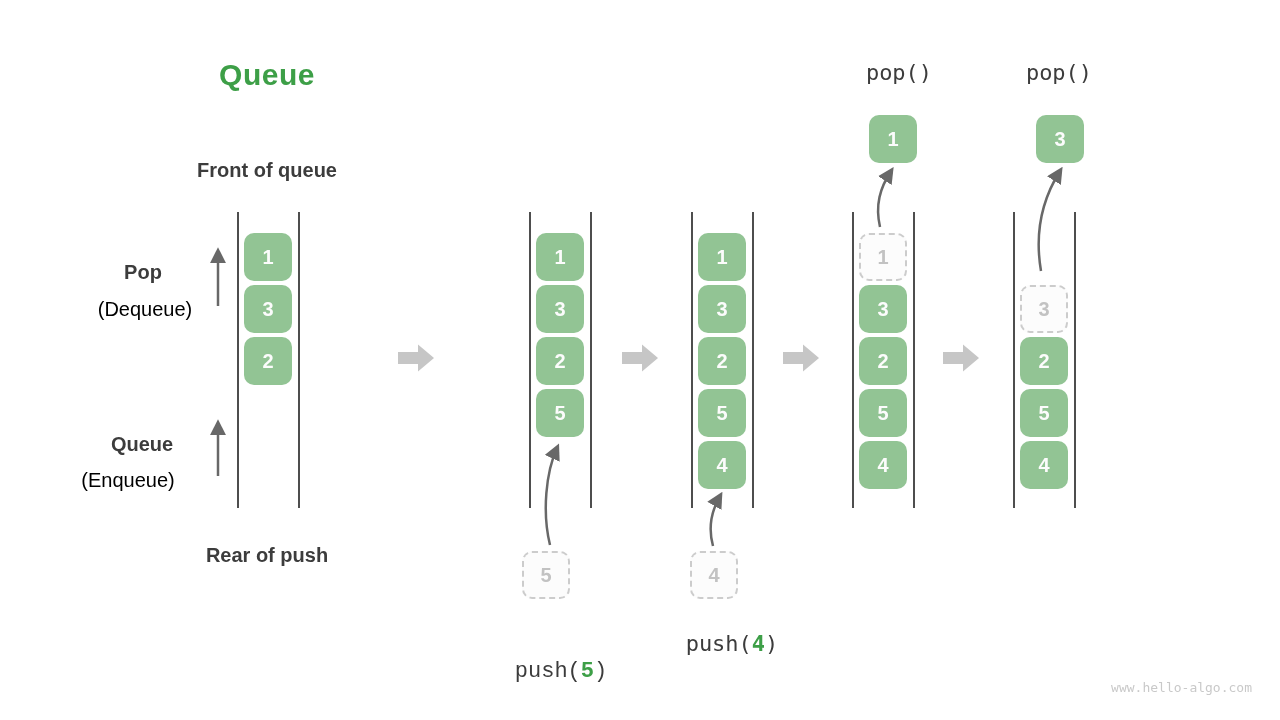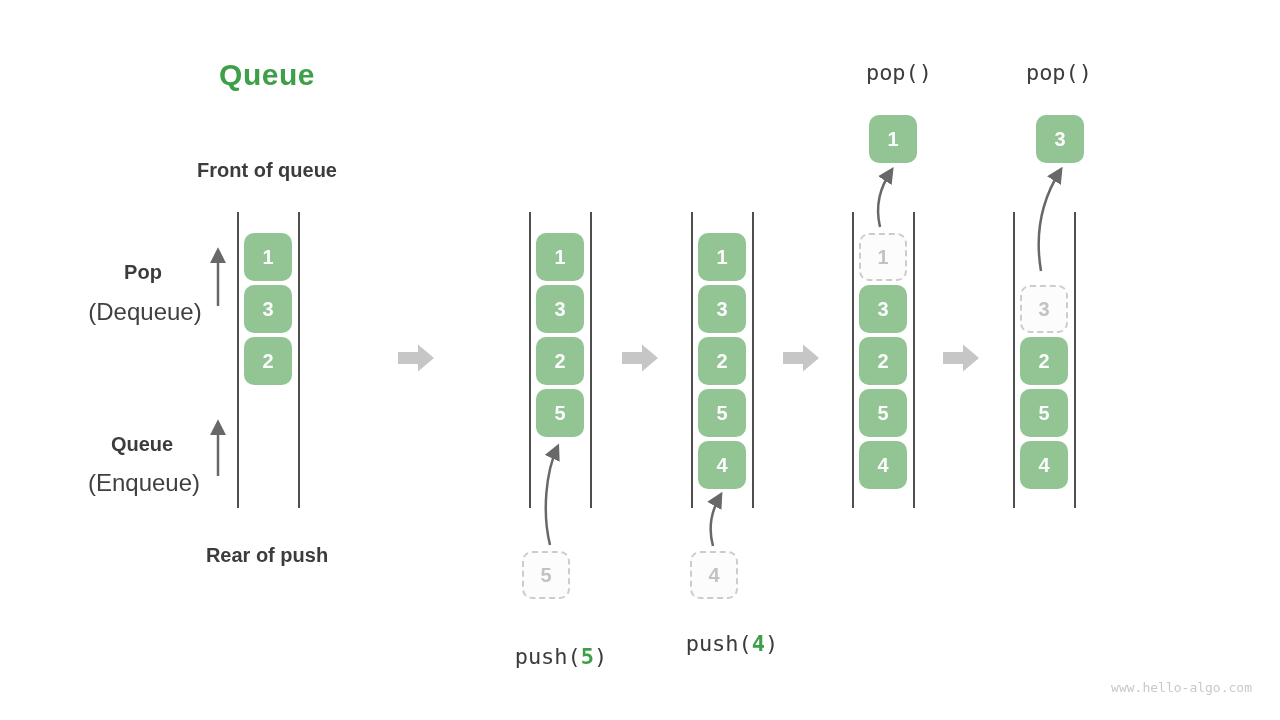--- a/index.html
+++ b/index.html
@@ -4,21 +4,21 @@
 <style>
   html,body{margin:0;padding:0;background:#ffffff;}
   .canvas{
     position:relative;width:1280px;height:720px;background:#ffffff;overflow:hidden;
     font-family:"Liberation Sans",sans-serif;
   }
   .abs{position:absolute;}
   .ctr{transform:translateX(-50%);}
   .title{font-size:30px;font-weight:bold;color:#3d9f47;letter-spacing:0.5px;}
   .biglbl{font-size:20px;font-weight:bold;color:#3c3c3c;white-space:nowrap;}
-  .sublbl{font-size:24px;font-weight:normal;color:#404040;white-space:nowrap;}
+  .sublbl{font-size:20px;font-weight:normal;color:#000000;white-space:nowrap;}
   .rail{position:absolute;width:2px;background:#4e4e4e;}
   .box{
     position:absolute;width:48px;height:48px;border-radius:10px;box-sizing:border-box;
     display:flex;align-items:center;justify-content:center;
     font-size:20px;font-weight:bold;
   }
   .box.solid{background:#92c494;color:#fcfcfc;}
   .box.dashed{background:#fcfcfc;border:2px dashed #cccccc;color:#c2c2c2;}
   .op{
     position:absolute;font-family:"DejaVu Sans Mono","Liberation Mono",monospace;
@@ -37,21 +37,21 @@
 <div class="canvas">
 
   <div class="abs ctr title" style="left:267px;top:58px;">Queue</div>
 
   <div class="abs ctr biglbl" style="left:267px;top:159px;text-align:right;">Front of queue</div>
 
   <div class="abs ctr biglbl" style="left:143px;top:261px;">Pop</div>
   <div class="abs ctr sublbl" style="left:145px;top:298px;">(Dequeue)</div>
 
   <div class="abs ctr biglbl" style="left:142px;top:433px;">Queue</div>
-  <div class="abs ctr sublbl" style="left:144px;top:469px;">(Enqueue)</div>
+  <div class="abs ctr sublbl" style="left:128px;top:469px;">(Enqueue)</div>
 
   <div class="abs ctr biglbl" style="left:267px;top:544px;">Rear of push</div>
 
   <div class="watermark" style="right:28px;top:680px;">www.hello-algo.com</div>
 
   <svg class="layer" width="1280" height="720">
     <defs>
       <marker id="ah" viewBox="0 0 10 10" refX="7" refY="5" markerWidth="6.5" markerHeight="6.5" orient="auto-start-reverse">
         <path d="M0,0 L10,5 L0,10 Z" fill="#686868"></path>
       </marker>
@@ -79,21 +79,21 @@
       <div class="box solid" style="left: 244px; top: 233px;">1</div>
       <div class="box solid" style="left: 244px; top: 285px;">3</div>
       <div class="box solid" style="left: 244px; top: 337px;">2</div>
       <div class="rail" style="left: 529px; top: 212px; height: 296px;"></div>
       <div class="rail" style="left: 590px; top: 212px; height: 296px;"></div>
       <div class="box solid" style="left: 536px; top: 233px;">1</div>
       <div class="box solid" style="left: 536px; top: 285px;">3</div>
       <div class="box solid" style="left: 536px; top: 337px;">2</div>
       <div class="box solid" style="left: 536px; top: 389px;">5</div>
       <div class="box dashed" style="left: 522px; top: 551px;">5</div>
-      <div class="op" style="left: 561px; top: 644px;"><span>push(</span><span class="arg">5</span><span>)</span></div>
+      <div class="op" style="left: 561px; top: 659px; font-family: Liberation Mono, monospace;"><span>push(</span><span class="arg">5</span><span>)</span></div>
       <div class="rail" style="left: 691px; top: 212px; height: 296px;"></div>
       <div class="rail" style="left: 752px; top: 212px; height: 296px;"></div>
       <div class="box solid" style="left: 698px; top: 233px;">1</div>
       <div class="box solid" style="left: 698px; top: 285px;">3</div>
       <div class="box solid" style="left: 698px; top: 337px;">2</div>
       <div class="box solid" style="left: 698px; top: 389px;">5</div>
       <div class="box solid" style="left: 698px; top: 441px;">4</div>
       <div class="box dashed" style="left: 690px; top: 551px;">4</div>
       <div class="op" style="left: 732px; top: 631px;"><span>push(</span><span class="arg">4</span><span>)</span></div>
       <div class="rail" style="left: 852px; top: 212px; height: 296px;"></div>

